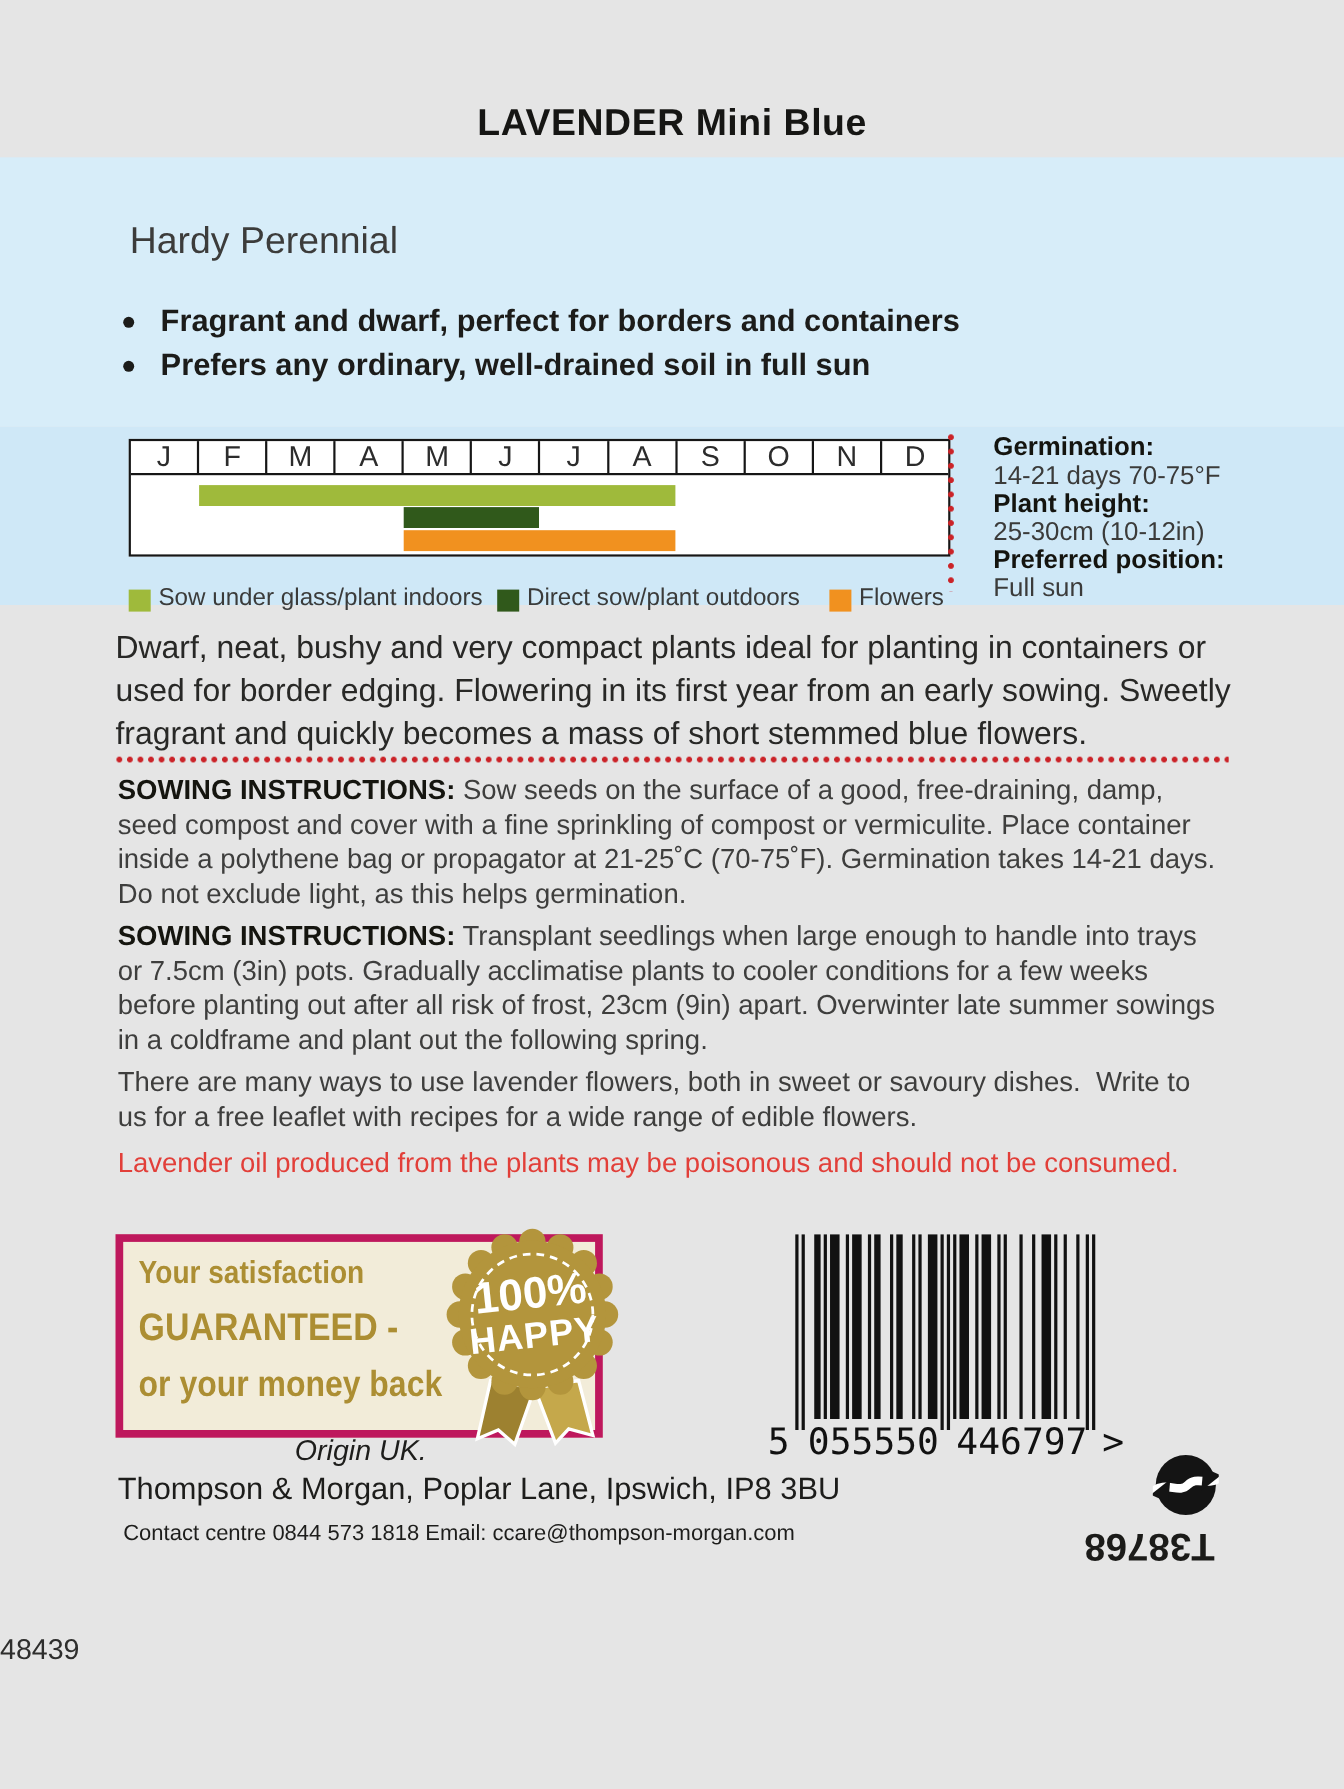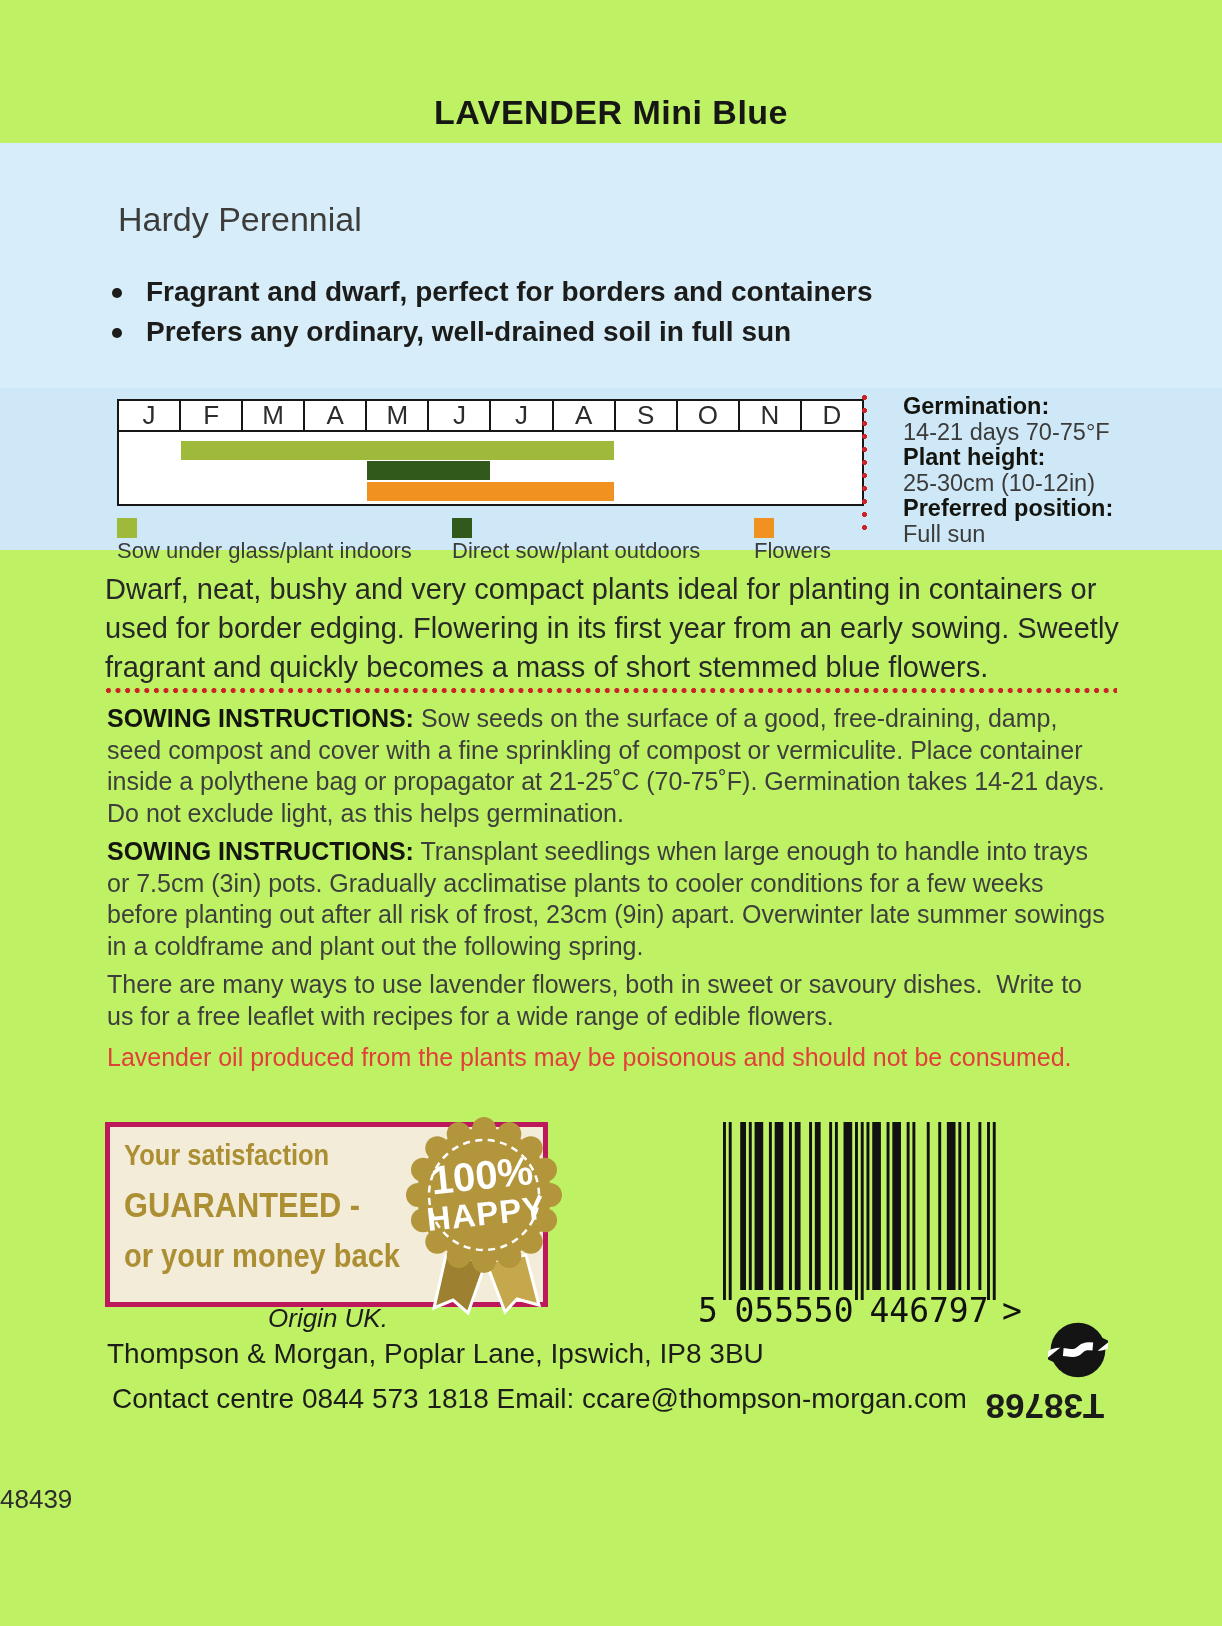--- a/index.html
+++ b/index.html
@@ -1,16 +1,16 @@
 <!DOCTYPE html>
 <html><head>
 <meta charset="utf-8">
 <style>
   html,body{margin:0;padding:0;background:#fff;}
-  .page{position:relative;width:1222px;height:1626px;background:#bef264;overflow:hidden;
+  .page{position:relative;width:1222px;height:1626px;background:#e5e5e5;overflow:hidden;
         font-family:"Liberation Sans","DejaVu Sans",sans-serif;color:#1c1c1a;}
 
   .title{position:absolute;top:93px;left:0;width:100%;text-align:center;
          font-size:34px;font-weight:bold;color:#161614;letter-spacing:.5px;}
 
   .band{position:absolute;left:0;width:100%;}
   .band1{top:143px;height:245px;background:#d7edf9;}
   .band2{top:388px;height:162px;background:#cfe8f7;}
 
   .hardy{position:absolute;top:200px;left:118px;font-size:34px;color:#3c3c3b;}
@@ -25,21 +25,21 @@
   .chart{position:absolute;left:117px;top:399px;width:747px;height:107px;background:#fff;
          border:2px solid #161616;box-sizing:border-box;}
   .chart-header{display:flex;height:31px;border-bottom:2px solid #161616;box-sizing:border-box;}
   .mcell{flex:1;border-right:2px solid #161616;text-align:center;font-size:26px;
          line-height:29px;color:#2c2c2c;}
   .mcell:last-child{border-right:none;}
   .chart-body{position:relative;height:72px;}
   .cbar{position:absolute;height:19px;}
 
   .legend{position:absolute;left:117px;top:518px;width:760px;height:24px;}
-  .legend-item{position:absolute;top:0;display:flex;align-items:flex-start;flex-direction:column;}
+  .legend-item{position:absolute;top:12px;display:flex;align-items:flex-end;}
   .legend-swatch{width:20px;height:20px;margin-right:7px;flex:none;}
   .legend-label{font-size:22px;color:#3b3b3a;white-space:nowrap;}
 
   .vdots{position:absolute;left:861px;top:394px;width:7px;height:144px;
          background-image:radial-gradient(circle at 3.5px 3.5px,#cb2328 2.4px,rgba(0,0,0,0) 2.8px);
          background-size:7px 13px;background-repeat:repeat-y;}
 
   .info{position:absolute;left:903px;top:394px;width:310px;}
   .info div{line-height:25.5px;}
   .info .info-label{font-size:23.5px;font-weight:bold;color:#14140f;}
@@ -53,35 +53,35 @@
          background-size:9.6px 7px;background-repeat:repeat-x;}
 
   .paras{position:absolute;left:107px;top:703px;width:1002px;}
   .paras p{margin:0 0 7px 0;font-size:25px;line-height:31.5px;color:#3e3e3d;}
   .paras p b{color:#15150f;}
   .edible{white-space:pre-wrap;}
   .warning{margin-top:10px !important;color:#e23f39 !important;}
 
   
   .gbox{position:absolute;left:105px;top:1122px;width:443px;height:185px;box-sizing:border-box;
-        border:5px solid #be185d;background:#f2ecd9;}
+        border:7px solid #be185d;background:#f2ecd9;}
   .gline{position:absolute;left:14px;font-weight:bold;color:#ac8e33;white-space:nowrap;
          transform:scaleX(.88);transform-origin:left center;}
   .gline1{top:12px;font-size:29px;}
   .gline2{top:58px;font-size:35px;}
   .gline3{top:110px;font-size:33px;}
 
   .rosette{position:absolute;left:389px;top:1105px;width:195px;height:215px;}
   .rosette text{font-family:"Liberation Sans","DejaVu Sans",sans-serif;font-weight:bold;fill:#ffffff;}
 
   .barcode{position:absolute;left:696px;top:1122px;width:330px;height:210px;}
 
   .origin{position:absolute;left:268px;top:1303px;font-size:26px;font-style:italic;color:#1d1d1b;}
   .address{position:absolute;left:107px;top:1338px;font-size:28px;color:#1d1d1b;}
-  .contact{position:absolute;left:112px;top:1383px;font-size:28px;color:#1d1d1b;}
+  .contact{position:absolute;left:112px;top:1383px;font-size:20px;color:#1d1d1b;}
 
   .greendot{position:absolute;left:1048px;top:1320px;width:60px;height:60px;}
 
   .batch{position:absolute;left:975px;top:1386px;width:140px;text-align:center;
          font-size:35px;font-weight:bold;color:#1b1b19;transform:rotate(180deg);}
 
   .itemnum{position:absolute;left:0;top:1484px;width:100%;
            font-size:26px;color:#2e2e2d;}
 </style>
 </head>

